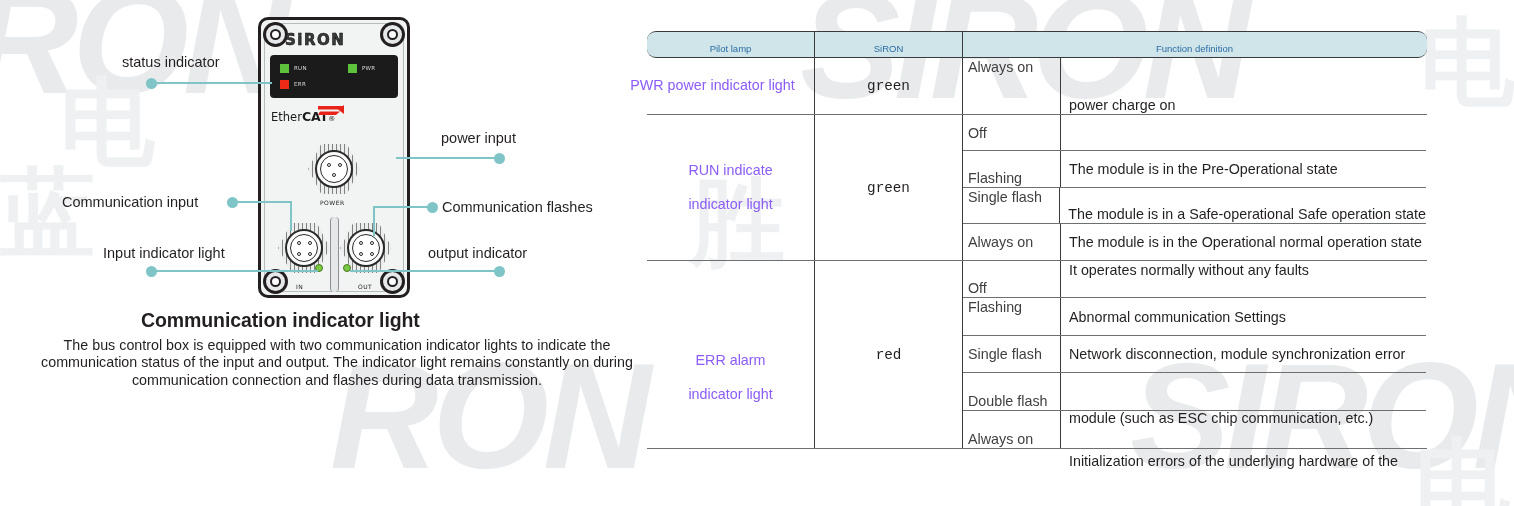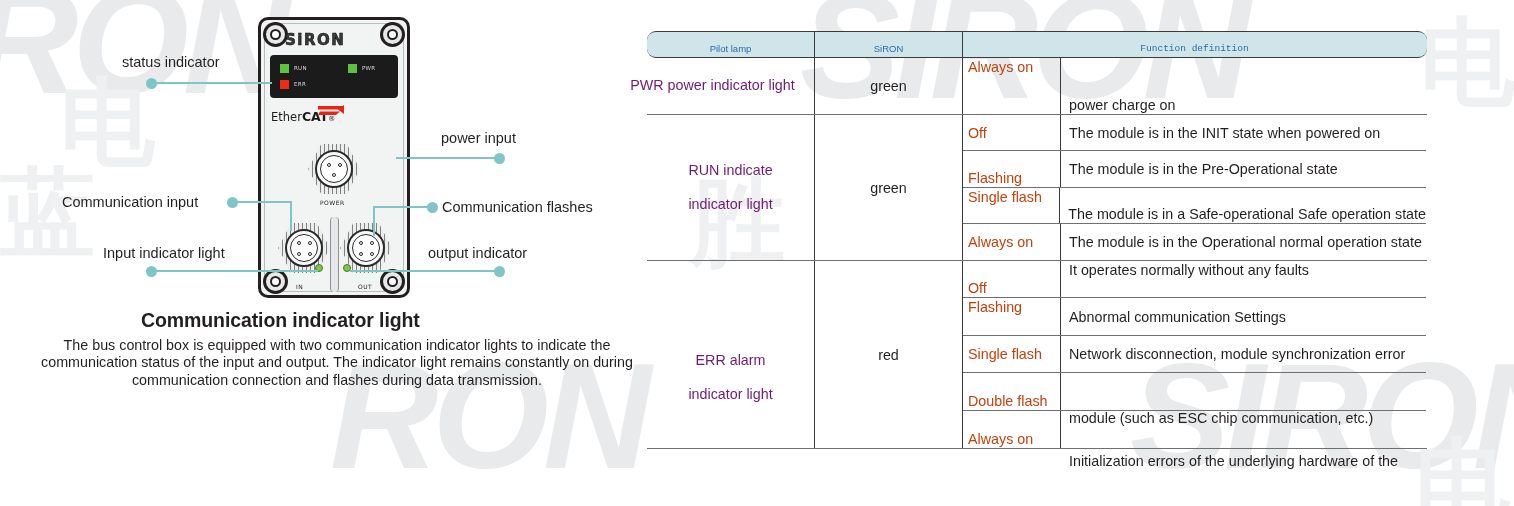--- a/index.html
+++ b/index.html
@@ -103,36 +103,36 @@
   .sec-body{position:absolute;font-size:14.3px;line-height:1.22;color:#231f20;text-align:center;}
 
   
   #tbl{position:absolute;left:647px;top:31px;width:780px;z-index:2;}
   .thead{display:flex;background:#cfe5ea;border-top:1.6px solid #3a3a3a;
     border-bottom:1.6px solid #3a3a3a;height:25px;border-radius:9px;}
   .th{display:flex;align-items:flex-end;justify-content:center;
     font-size:9.5px;color:#2b6ca3;padding-bottom:3px;box-sizing:border-box;}
   .th.c1{width:168px;border-right:1.3px solid #3a3a3a;}
   .th.c2{width:148px;border-right:1.3px solid #3a3a3a;}
-  .th.c34{width:463px;font-family:Liberation Mono, monospace;}
+  .th.c34{width:463px;}
 
   .grp{display:flex;border-bottom:1.3px solid #6d6f71;}
   .grp.last{border-bottom:1.3px solid #6d6f71;}
   .g-name{width:168px;border-right:1.3px solid #3a3a3a;box-sizing:border-box;
     display:flex;flex-direction:column;align-items:center;justify-content:center;
-    font-size:14.3px;color:#701a75;line-height:2.35;}
+    font-size:14.3px;color:#8b5cf6;line-height:2.35;}
   .g-colour{width:148px;border-right:1.3px solid #3a3a3a;box-sizing:border-box;
     display:flex;align-items:center;justify-content:center;
-    font-size:14.3px;color:#231f20;}
+    font-size:14.3px;color:#231f20;font-family:Liberation Mono, monospace;}
   .g-states{width:463px;}
 
   .srow{display:flex;border-bottom:1.3px solid #6d6f71;box-sizing:border-box;}
   .srow.lastrow{border-bottom:0;}
   .s-state{width:98px;border-right:1.3px solid #3a3a3a;box-sizing:border-box;
-    font-size:14.3px;color:#c2410c;padding-left:5px;display:flex;}
+    font-size:14.3px;color:#404040;padding-left:5px;display:flex;}
   .s-desc{flex:1;box-sizing:border-box;font-size:14.3px;color:#231f20;
     padding-left:8px;display:flex;overflow:visible;white-space:nowrap;}
   .al-bot{align-items:flex-end;padding-bottom:1px;}
   .al-mid{align-items:center;}
   .al-top{align-items:flex-start;padding-top:1px;}
   .overflow-two{flex-direction:column;justify-content:space-between;
     white-space:nowrap;line-height:1.0;}
   .overflow-two span:last-child{position:relative;top:20px;}
 </style>
 </head>
@@ -270,21 +270,20 @@
       </div>
       <div class="grp" style="height: 145px;">
         <div class="g-name">
           <div style="white-space: nowrap;">RUN indicate</div>
           <div style="white-space: nowrap;">indicator light</div>
         </div>
         <div class="g-colour">green</div>
         <div class="g-states">
           <div class="srow" style="height: 36.25px;">
             <div class="s-state al-mid">Off</div>
-            <div class="s-desc al-mid">The module is in the INIT state when powered on</div>
           </div>
           <div class="srow" style="height: 36.25px;">
             <div class="s-state al-bot">Flashing</div>
             <div class="s-desc al-mid">The module is in the Pre-Operational state</div>
           </div>
           <div class="srow" style="height: 36.25px;">
             <div class="s-state al-top">Single flash</div>
             <div class="s-desc al-bot">The module is in a Safe-operational Safe operation state</div>
           </div>
           <div class="srow lastrow" style="height: 36.25px;">

